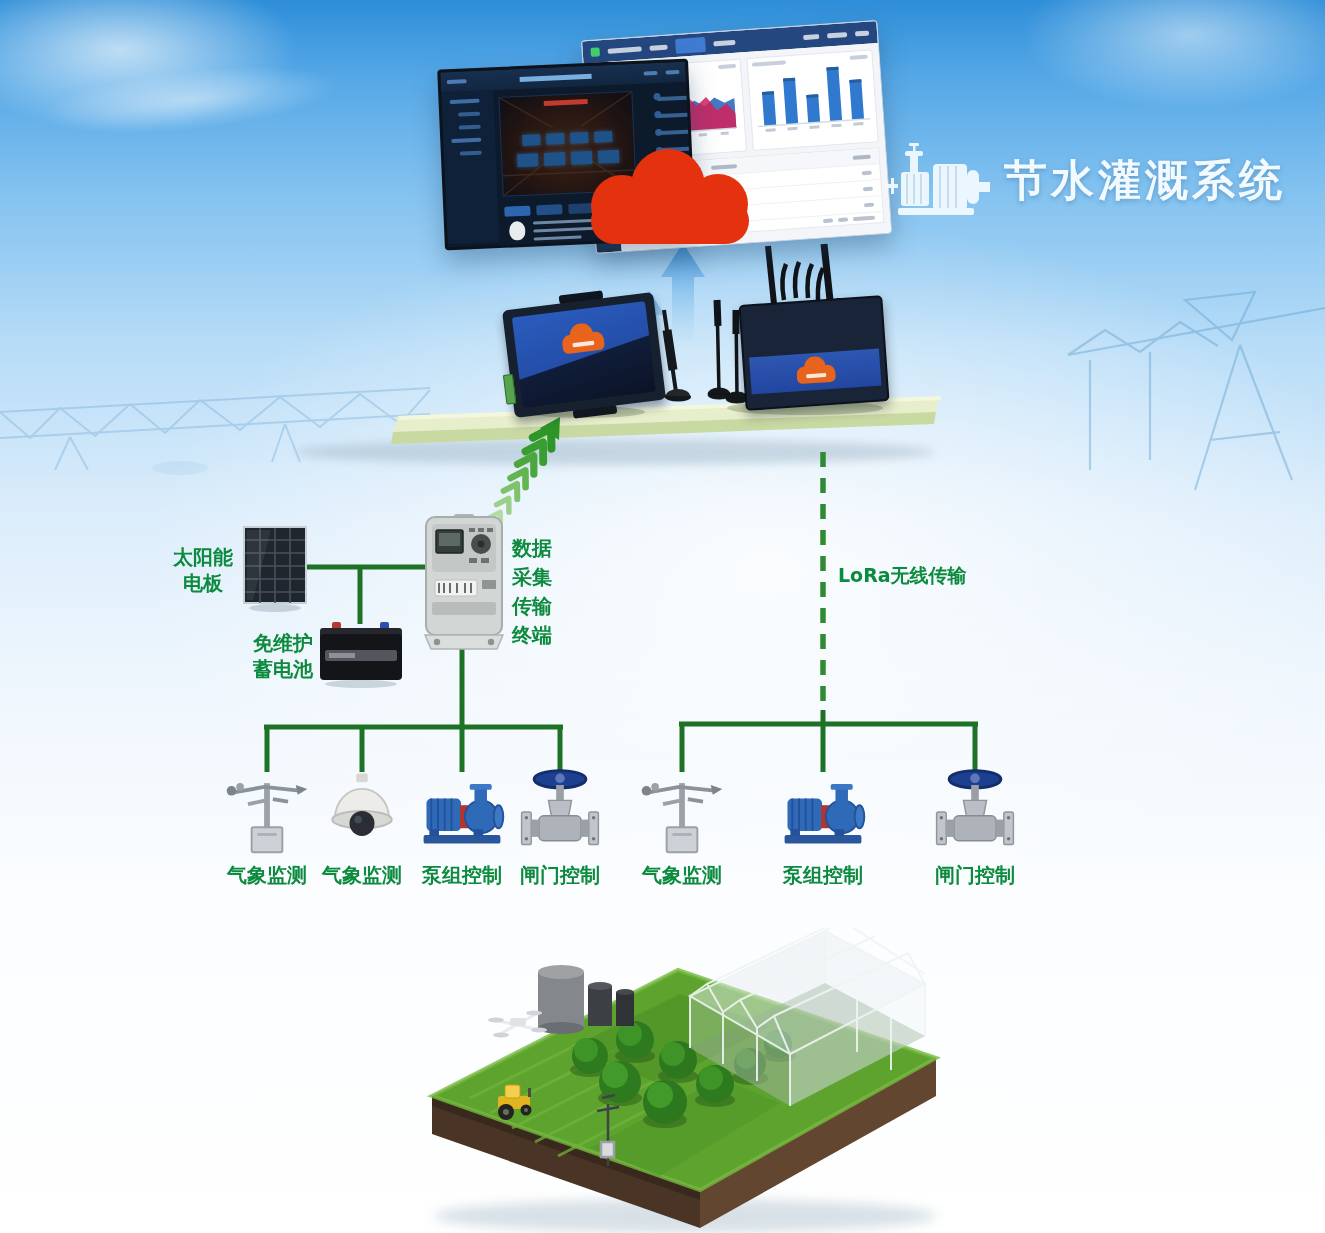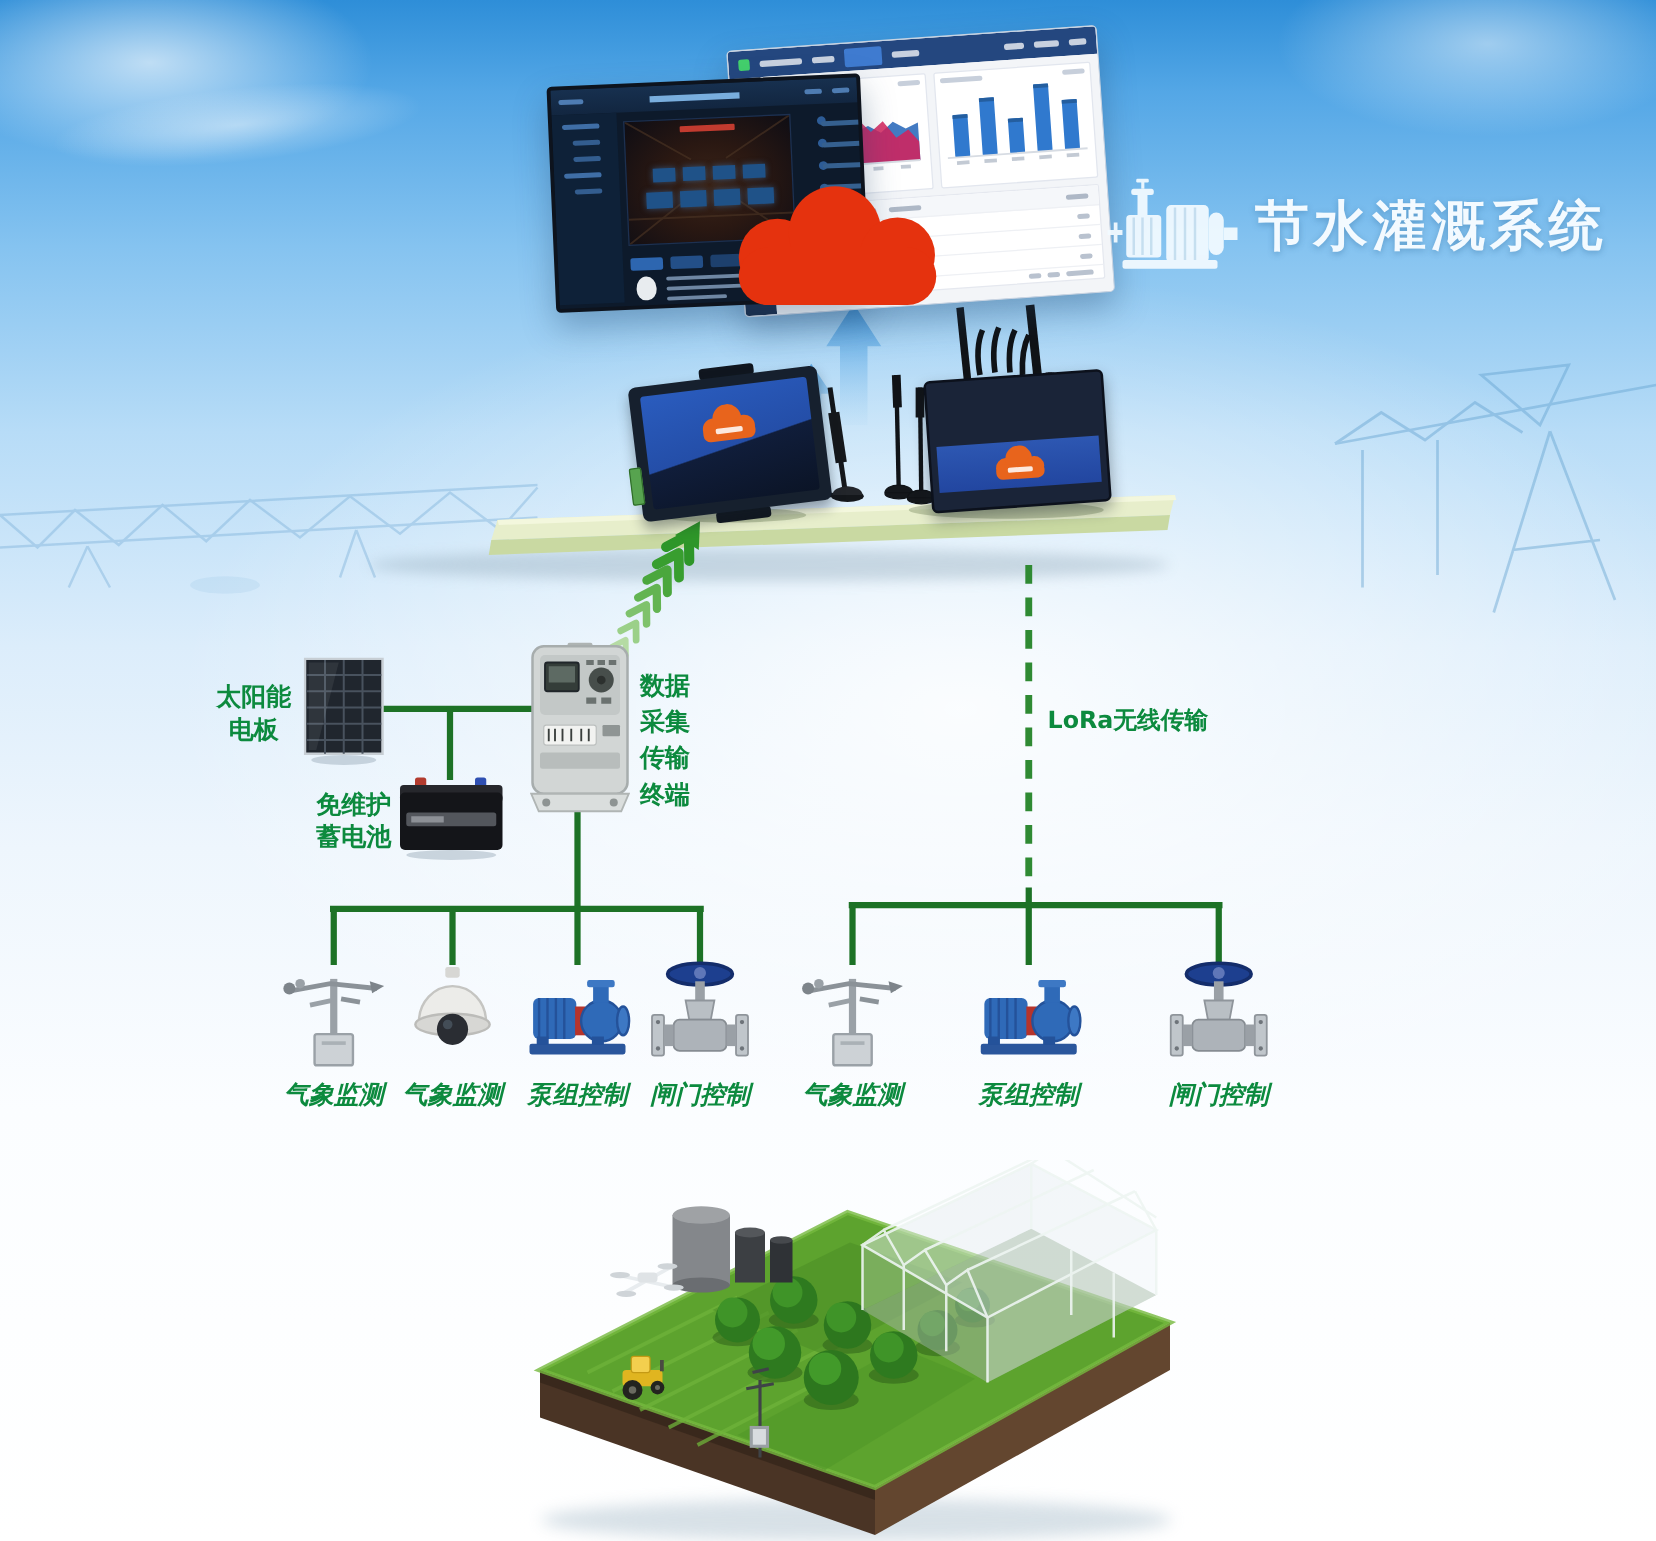--- a/index.html
+++ b/index.html
@@ -86,21 +86,21 @@
   .lgw{position:absolute;left:742px;top:300px;width:140px;height:102px;transform:rotate(-4deg);background:#1a2438;border:2px solid #0c111c;border-radius:5px;z-index:3;box-shadow:0 6px 12px rgba(20,30,40,.4);}
   .lgw-band{position:absolute;left:5px;right:5px;top:50%;height:36%;background:linear-gradient(180deg,#2d57b2,#2246a0);display:flex;align-items:center;justify-content:center;}
 
   
   .comp{position:absolute;z-index:3;}
   .glabel{position:absolute;z-index:3;color:var(--label-green,#0c8a3e);font-weight:bold;font-size:20px;line-height:1.3;text-align:center;}
   .glabel.lines span{display:block;}
   .lora-label{position:absolute;left:838px;top:563px;z-index:3;color:var(--label-green,#0c8a3e);font-weight:bold;font-size:19px;}
 
   
-  .sensor{position:absolute;width:130px;top:762px;z-index:3;text-align:center;font-style:italic;}
+  .sensor{position:absolute;width:130px;top:762px;z-index:3;text-align:center;}
   .sensor svg{display:block;margin:0 auto;}
   .sensor .slabel{margin-top:4px;color:var(--label-green,#0c8a3e);font-weight:bold;font-size:20px;white-space:nowrap;}
 </style>
 </head>
 <body>
 
 <div class="stage">
 
   <div class="wisp a"></div>
   <div class="wisp b"></div>

